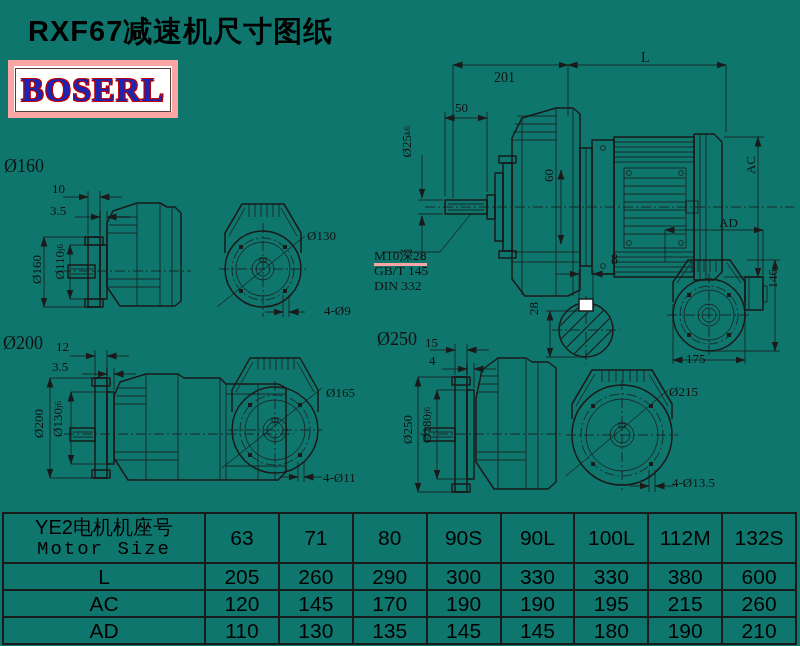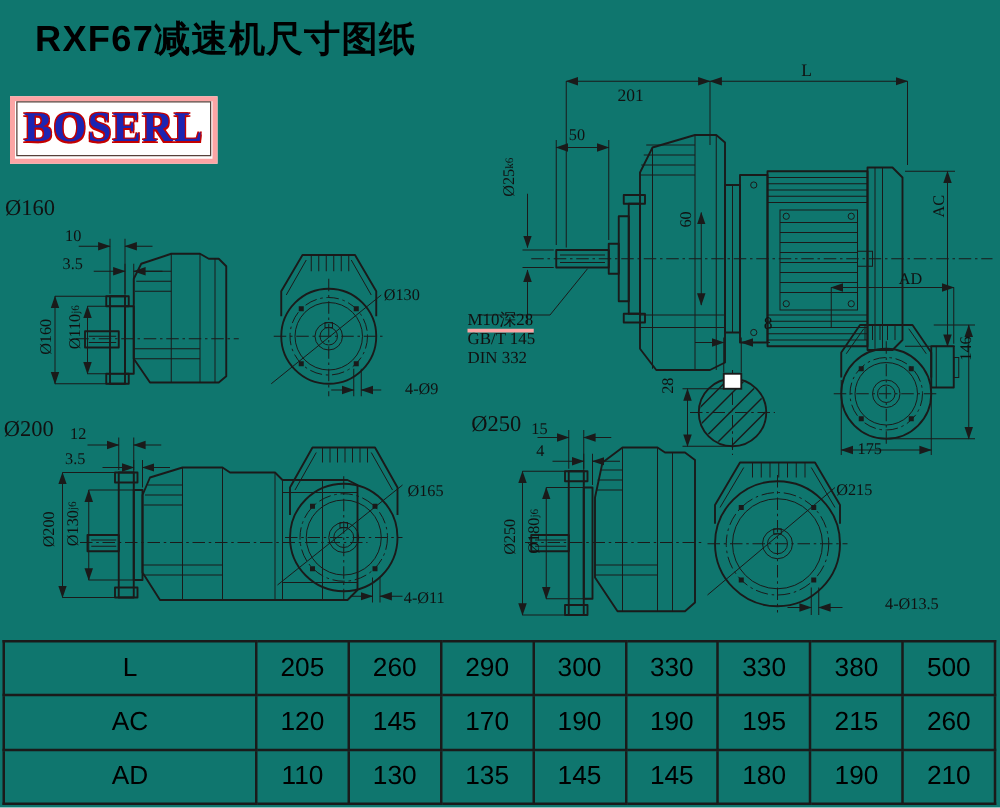--- a/index.html
+++ b/index.html
@@ -1,21 +1,21 @@
 <!DOCTYPE html>
 <html><head>
 <meta charset="utf-8">
 <style>
   html,body{margin:0;padding:0;background:#fff;}
   .stage{position:relative;width:800px;height:646px;background:#0f766e;overflow:hidden;
          font-family:"Liberation Serif",serif;color:#111;}
   .title{position:absolute;left:28px;top:12px;font-family:"Liberation Sans",sans-serif;
          font-size:29px;font-weight:700;letter-spacing:1px;color:#000;white-space:nowrap;}
-  .logo-box{position:absolute;left:8px;top:77px;width:158px;height:46px;
-            border:4px solid #fca5a5;background:#fff;display:flex;align-items:flex-start;justify-content:center;}
+  .logo-box{position:absolute;left:8px;top:60px;width:158px;height:46px;
+            border:6px solid #fca5a5;background:#fff;display:flex;align-items:flex-end;justify-content:center;}
   .logo-inner{border:1px solid #57403a;width:calc(100% - 4px);height:calc(100% - 4px);
               display:flex;align-items:center;justify-content:center;}
   .logo-text{font-family:"Liberation Serif",serif;font-size:34px;font-weight:700;color:#1c24b2;
              letter-spacing:1px;line-height:1;
              text-shadow:1px 1px 0 #c40000,-1px -1px 0 #c40000,1px -1px 0 #c40000,-1px 1px 0 #c40000;}
   svg{position:absolute;overflow:visible;}
   .ol{fill:none;stroke:#1a1a1a;stroke-width:1.5;stroke-linejoin:round;}
   .th{fill:none;stroke:#1a1a1a;stroke-width:0.8;}
   .dim{fill:none;stroke:#1a1a1a;stroke-width:0.8;}
   .cl{fill:none;stroke:#1a1a1a;stroke-width:0.8;stroke-dasharray:10 3 2 3;}
@@ -442,21 +442,21 @@
   <span class="hdim" style="left:50px;top:203px;">3.5</span>
   <span class="hdim" style="left:307px;top:228px;">Ø130</span>
   <span class="hdim" style="left:305px;top:303px;margin-left:19px;">4-Ø9</span>
   <span class="hdim" style="left:56px;top:339px;">12</span>
   <span class="hdim" style="left:52px;top:359px;">3.5</span>
   <span class="hdim" style="left:326px;top:385px;">Ø165</span>
   <span class="hdim" style="left:323px;top:470px;">4-Ø11</span>
   <span class="hdim" style="left:425px;top:335px;">15</span>
   <span class="hdim" style="left:429px;top:353px;">4</span>
   <span class="hdim" style="left:669px;top:384px;">Ø215</span>
-  <span class="hdim" style="left:672px;top:475px;margin-left:36px;">4-Ø13.5</span>
+  <span class="hdim" style="left:672px;top:475px;">4-Ø13.5</span>
 
   <span class="vdim" style="left:399px;top:126px;"><span>Ø25</span><span class="tol">k6</span></span>
   <span class="vdim" style="left:541px;top:169px;">60</span>
   <span class="vdim" style="left:743px;top:156px;">AC</span>
   <span class="vdim" style="left:526px;top:302px;">28</span>
   <span class="vdim" style="left:765px;top:269px;">146</span>
   <span class="vdim" style="left:29px;top:255px;">Ø160</span>
   <span class="vdim" style="left:52px;top:244px;"><span>Ø110</span><span class="tol">j6</span></span>
   <span class="vdim" style="left:31px;top:409px;">Ø200</span>
   <span class="vdim" style="left:50px;top:401px;"><span>Ø130</span><span class="tol">j6</span></span>
@@ -469,30 +469,44 @@
         <col>
         <col>
         <col>
         <col>
         <col>
         <col>
         <col>
         <col>
       </colgroup>
     <tbody>
+        <tr style="height:50px">
+      <td class="hcell">
+        <div>YE2电机机座号</div>
+        <div class="men">Motor Size</div>
+      </td>
+      <td>63</td>
+      <td>71</td>
+      <td>80</td>
+      <td>90S</td>
+      <td>90L</td>
+      <td>100L</td>
+      <td>112M</td>
+      <td>132S</td>
+    </tr>
     <tr style="height:27px">
       <td>L</td>
       <td>205</td>
       <td>260</td>
       <td>290</td>
       <td>300</td>
       <td>330</td>
       <td>330</td>
       <td>380</td>
-      <td>500</td>
+      <td>600</td>
     </tr>
     <tr style="height:27px">
       <td>AC</td>
       <td>120</td>
       <td>145</td>
       <td>170</td>
       <td>190</td>
       <td>190</td>
       <td>195</td>
       <td>215</td>

